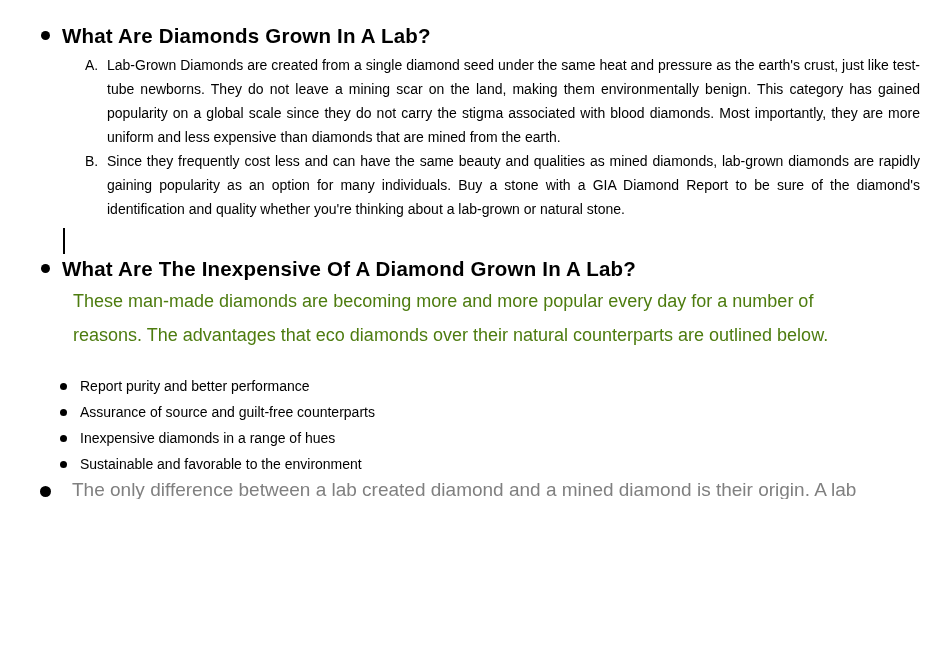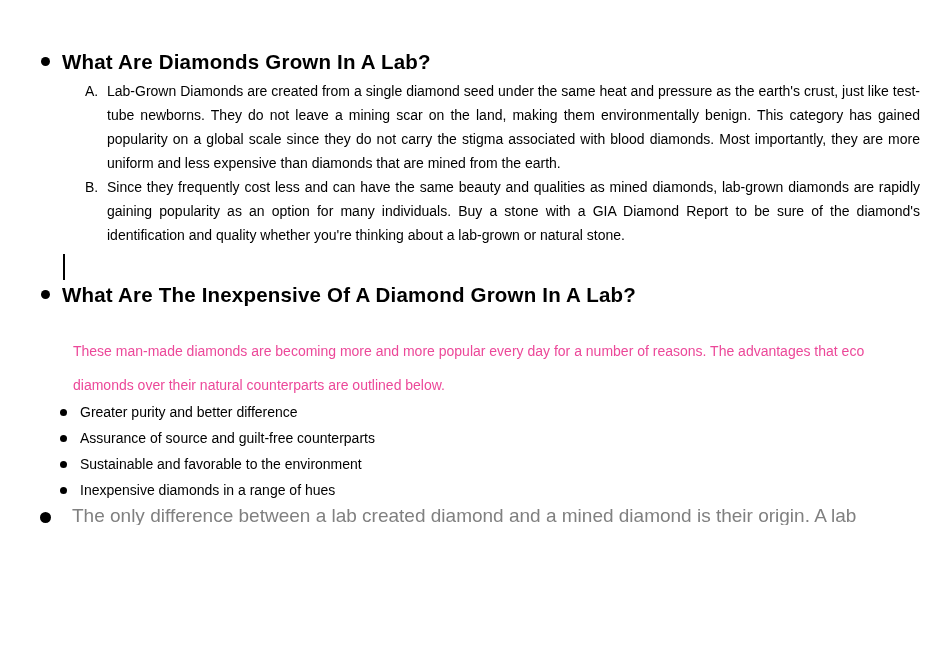--- a/index.html
+++ b/index.html
@@ -7,21 +7,20 @@
     padding: 0;
     background: #ffffff;
   }
   .page {
     position: relative;
     width: 948px;
     height: 499px;
     background: #ffffff;
     font-family: "Liberation Sans", "DejaVu Sans", sans-serif;
     overflow: hidden;
-    margin-top: 26px;
   }
 
   
   .heading-row {
     position: absolute;
     left: 41px;
     display: flex;
     align-items: center;
     gap: 12px;
   }
@@ -73,27 +72,27 @@
     left: 63px;
     top: 228px;
     width: 1.5px;
     height: 26px;
     background: #000000;
   }
 
   
   .intro {
     position: absolute;
-    top: 308px;
+    top: 284px;
     left: 73px;
     width: 800px;
     margin: 0;
-    font-size: 14px;
+    font-size: 18px;
     line-height: 34px;
-    color: #ec4899;
+    color: #4d7c0f;
   }
 
   
   .adv-list {
     position: absolute;
     top: 373px;
     left: 60px;
     margin: 0;
     padding: 0;
     list-style: none;
@@ -161,33 +160,33 @@
   <div class="heading-row h2">
     <span class="dot dot-lg"></span>
     <h1 class="heading">What Are The Inexpensive Of A Diamond Grown In A Lab?</h1>
   </div>
 
   <p class="intro">These man-made diamonds are becoming more and more popular every day for a number of reasons. The advantages that eco diamonds over their natural counterparts are outlined below.</p>
 
   <ul class="adv-list">
     <li class="adv-item">
       <span class="dot dot-sm"></span>
-      <span>Greater purity and better difference</span>
+      <span>Report purity and better performance</span>
     </li>
     <li class="adv-item">
       <span class="dot dot-sm"></span>
       <span>Assurance of source and guilt-free counterparts</span>
     </li>
     <li class="adv-item">
       <span class="dot dot-sm"></span>
-      <span>Sustainable and favorable to the environment</span>
+      <span>Inexpensive diamonds in a range of hues</span>
     </li>
     <li class="adv-item">
       <span class="dot dot-sm"></span>
-      <span>Inexpensive diamonds in a range of hues</span>
+      <span>Sustainable and favorable to the environment</span>
     </li>
   </ul>
 
   <div class="note">
     <span class="dot dot-note"></span>
     <p class="note-text">The only difference between a lab created diamond and a mined diamond is their origin. A lab grown diamond is created in a lab using extra-ordinary technology that replicates the process through which a mined diamond is created. The result of this process is a man-made diamond which is perfectly identical with physical, chemical and optical properties of the mined diamond.</p>
   </div>
 
 </div>
 

